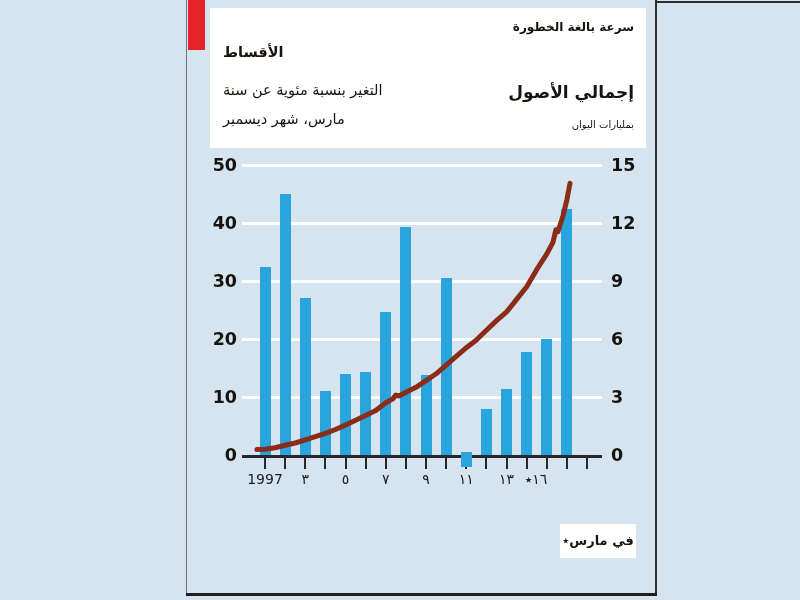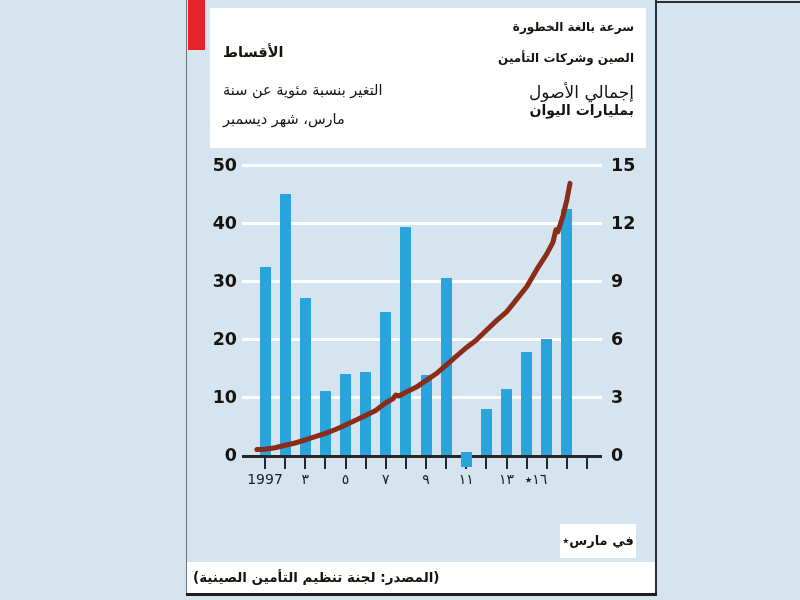--- a/index.html
+++ b/index.html
@@ -10,22 +10,22 @@
     color:#17130f;
   }
   .abs{position:absolute;}
   #rule-left{left:186px;top:0;width:1px;height:596px;background:#6f7477;}
   #rule-right{left:655px;top:0;width:2px;height:596px;background:#2e2e33;}
   #rule-topright{left:657px;top:1px;width:143px;height:2px;background:#2e2e33;}
   #red-block{left:188px;top:0;width:17px;height:50px;background:#e4232b;}
   #header-panel{left:210px;top:8px;width:436px;height:140px;background:#ffffff;}
   #title-block{right:166px;top:12px;text-align:right;direction:rtl;
     font-weight:bold;font-size:12px;line-height:31px;}
-  #assets-label{right:166px;top:82px;direction:rtl;font-weight:normal;font-size:17px;}
-  #assets-unit{right:166px;top:102px;direction:rtl;font-weight:bold;font-size:14px;}
+  #assets-label{right:166px;top:82px;direction:rtl;font-weight:bold;font-size:17px;}
+  #assets-unit{right:166px;top:119px;direction:rtl;font-weight:normal;font-size:10px;}
   #premiums-label{left:223px;top:44px;direction:rtl;font-weight:bold;font-size:14.5px;}
   #premiums-desc{left:223px;top:76px;direction:rtl;text-align:left;
     font-weight:normal;font-size:14.5px;line-height:29px;}
   #x-axis{left:242px;top:455px;width:360px;height:3px;background:#26262b;z-index:3;}
   .ylab{position:absolute;height:24px;line-height:24px;font-weight:bold;font-size:17.5px;z-index:2;color:#17130f;}
   .ylab.left{left:190px;width:47px;text-align:right;}
   .ylab.right{left:611px;width:42px;text-align:left;}
   .xlab{position:absolute;top:471px;width:56px;text-align:center;direction:ltr;
     font-size:14px;color:#1c1c24;z-index:2;}
   #line-svg{left:242px;top:160px;z-index:4;}
@@ -43,39 +43,37 @@
 
   <div class="abs" id="rule-left"></div>
   <div class="abs" id="rule-right"></div>
   <div class="abs" id="rule-topright"></div>
   <div class="abs" id="red-block"></div>
 
   <div class="abs" id="header-panel"></div>
 
   <div class="abs" id="title-block">
     <div>سرعة بالغة الخطورة</div>
-    <div>الصين وشركات التأمين</div>
   </div>
   <div class="abs" id="assets-label">إجمالي الأصول</div>
   <div class="abs" id="assets-unit">بمليارات اليوان</div>
   <div class="abs" id="premiums-label">الأقساط</div>
   <div class="abs" id="premiums-desc">
     <div>التغير بنسبة مئوية عن سنة</div>
     <div>مارس، شهر ديسمبر</div>
   </div>
 
   <div id="chart-area">
     <div class="abs" id="x-axis"></div>
     <svg class="abs" id="line-svg" width="360" height="300" viewBox="0 0 360 300">
         <polyline points="14.9,289.6 23.0,289.2 33.1,287.7 43.1,285.3 53.2,283.0 63.3,279.9 73.3,276.6 83.4,273.3 93.5,269.5 103.5,265.0 113.6,260.2 123.6,255.4 133.7,250.5 143.8,242.8 150.8,238.9 153.8,235.1 156.9,236.0 163.9,232.2 174.0,227.3 184.0,220.6 194.1,213.8 204.2,205.1 214.2,196.4 224.3,187.7 234.4,180.0 244.4,170.3 254.5,160.6 264.6,151.9 274.6,139.4 284.7,126.8 294.8,109.4 304.8,93.9 310.9,82.3 313.9,69.8 315.9,71.7 320.9,56.2 324.9,39.8 328.0,23.4" fill="none" stroke="#8b2c18" stroke-width="5" stroke-linejoin="round" stroke-linecap="round"></polyline>
       </svg>
   </div>
 
   <div class="abs" id="footnote-box">في مارس٭</div>
-  <div class="abs" id="source-strip">(المصدر: لجنة تنظيم التأمين الصينية)</div>
   <div class="abs" id="bottom-border"></div>
 
 <div style="position: absolute; left: 242px; top: 395.5px; width: 360px; height: 3px; background: rgb(255, 255, 255); z-index: 1;"></div>
     <div style="position: absolute; left: 242px; top: 337.5px; width: 360px; height: 3px; background: rgb(255, 255, 255); z-index: 1;"></div>
     <div style="position: absolute; left: 242px; top: 279.5px; width: 360px; height: 3px; background: rgb(255, 255, 255); z-index: 1;"></div>
     <div style="position: absolute; left: 242px; top: 221.5px; width: 360px; height: 3px; background: rgb(255, 255, 255); z-index: 1;"></div>
     <div style="position: absolute; left: 242px; top: 163.5px; width: 360px; height: 3px; background: rgb(255, 255, 255); z-index: 1;"></div>
     <div class="ylab left" style="position: absolute; top: 443px;">0</div>
     <div class="ylab left" style="position: absolute; top: 385px;">10</div>
     <div class="ylab left" style="position: absolute; top: 327px;">20</div>

